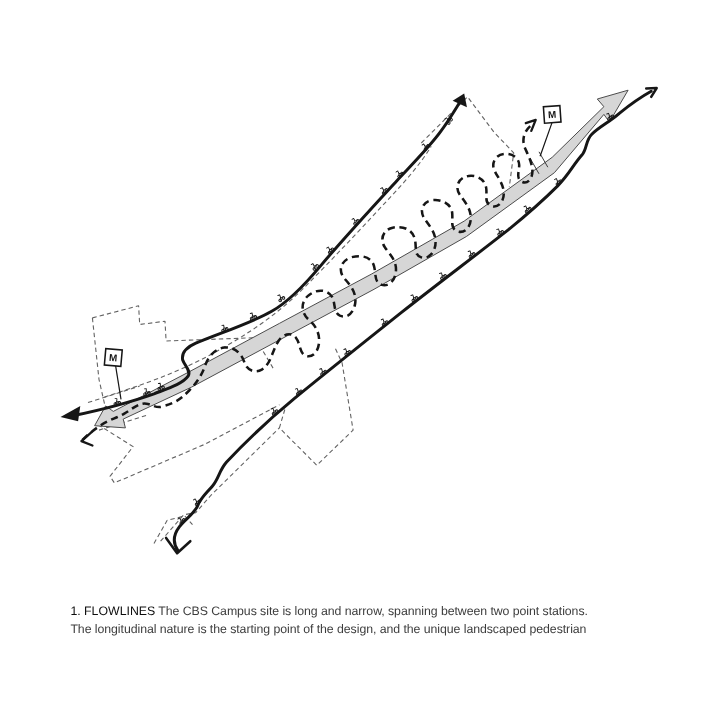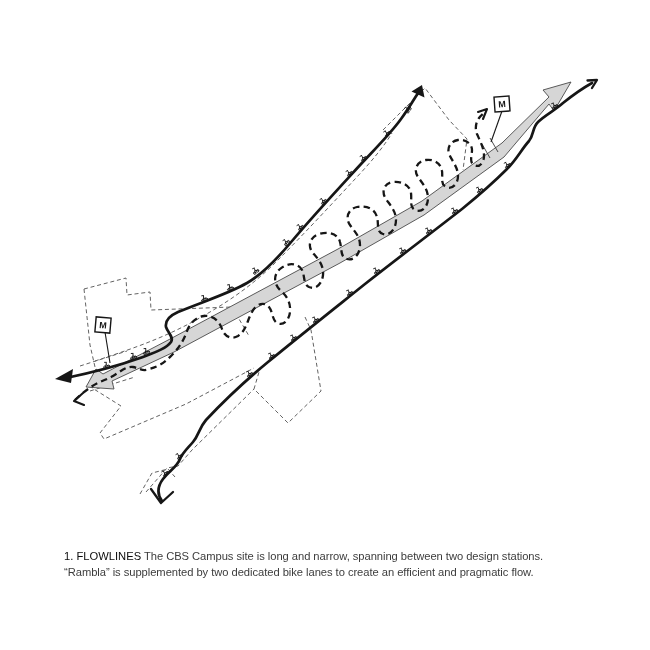--- a/index.html
+++ b/index.html
@@ -142,18 +142,18 @@
       <g transform="translate(502,104) rotate(-4)">
         <rect class="flag-box" x="-7.5" y="-7.5" width="15" height="15"></rect>
         <text class="flag-letter" x="0" y="0" dy="3.3" text-anchor="middle">M</text>
       </g>
     </g>
   </svg>
 
   <div class="caption">
     <div>
       <strong>1. FLOWLINES</strong>
-      <span>The CBS Campus site is long and narrow, spanning between two design stations.</span>
+      <span>The CBS Campus site is long and narrow, spanning between two point stations.</span>
     </div>
-    <div>“Rambla” is supplemented by two dedicated bike lanes to create an efficient and pragmatic flow.</div>
+    <div>The longitudinal nature is the starting point of the design, and the unique landscaped pedestrian</div>
   </div>
 
 </div>
 
 </body></html>

